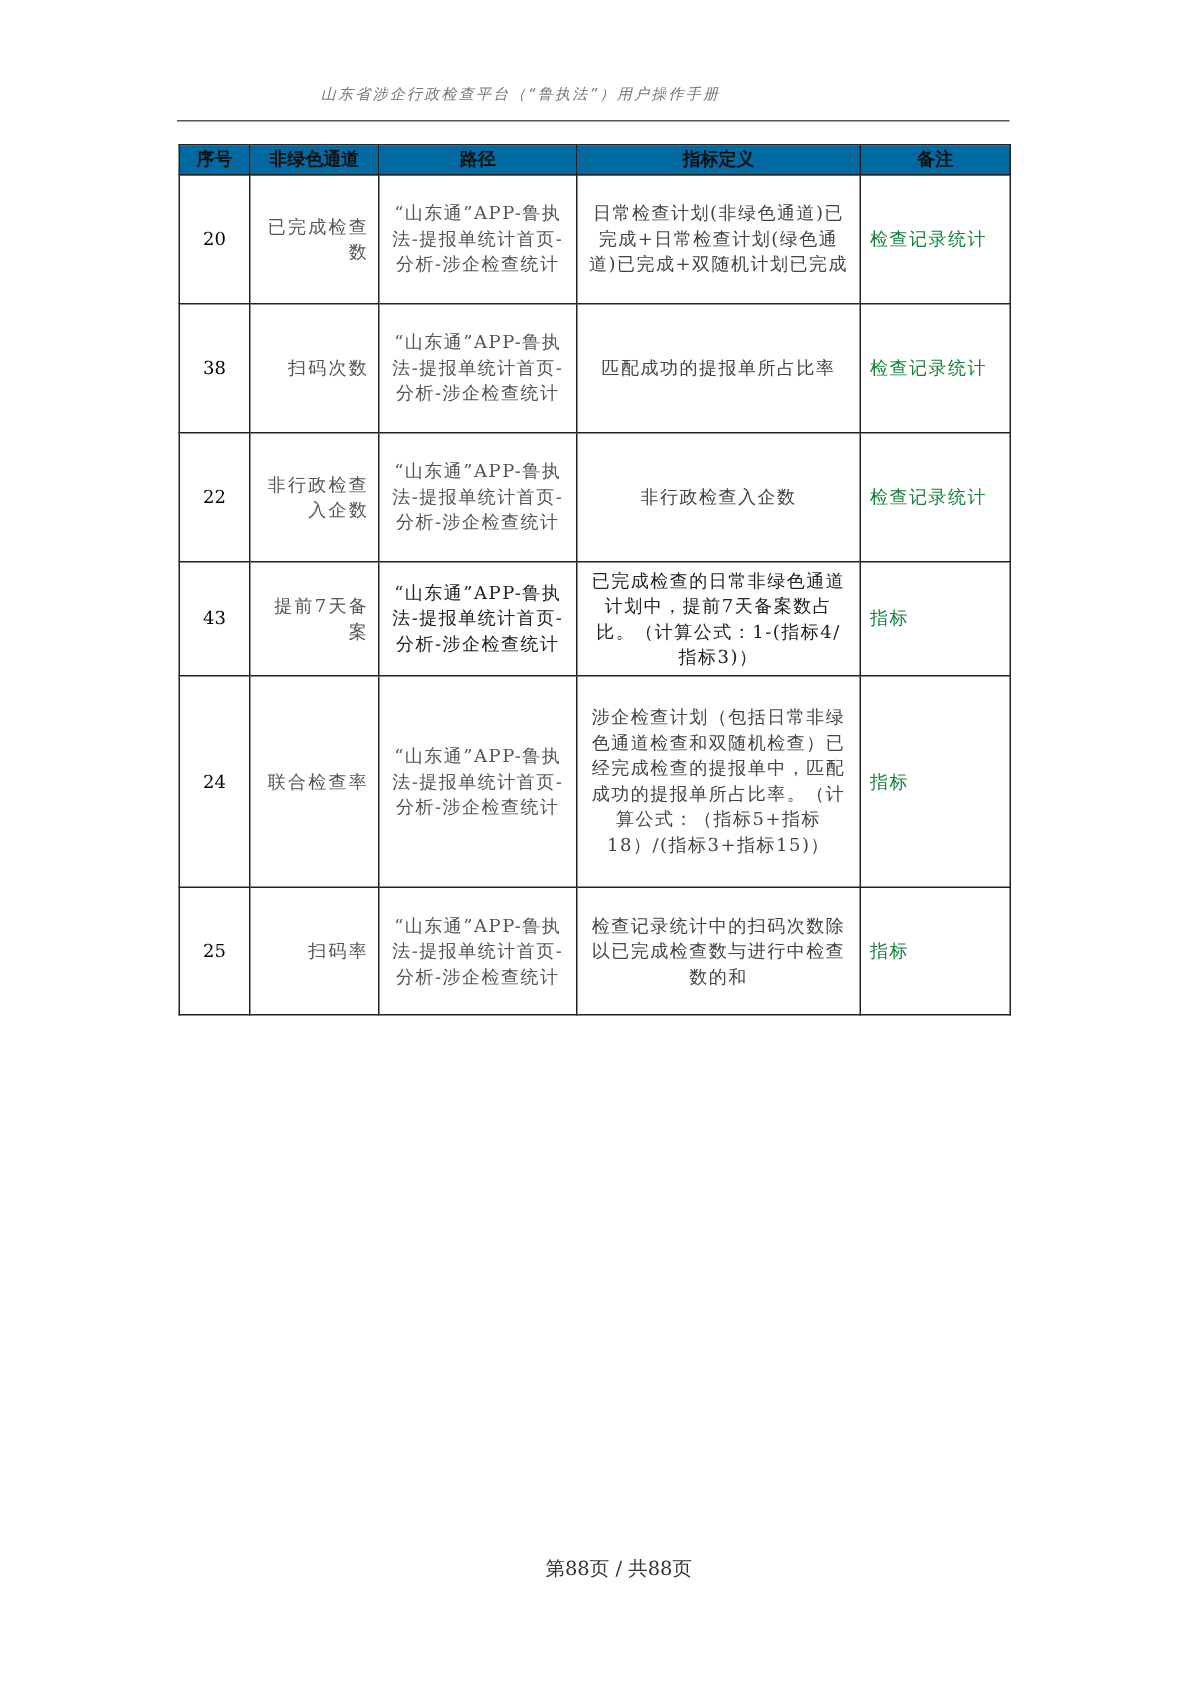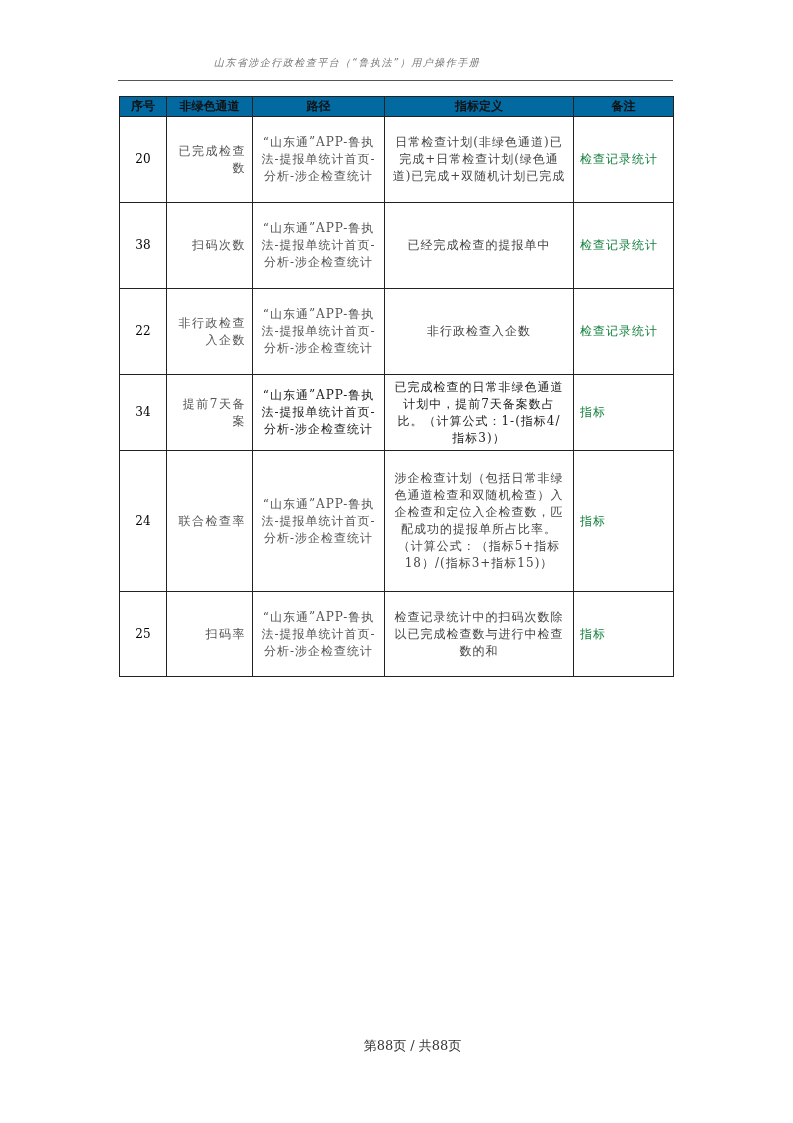--- a/index.html
+++ b/index.html
@@ -47,42 +47,42 @@
       <td class="c-num">20</td>
       <td class="c-name">已完成检查数</td>
       <td class="c-path">“山东通”APP-鲁执法-提报单统计首页-分析-涉企检查统计</td>
       <td class="c-def">日常检查计划(非绿色通道)已完成+日常检查计划(绿色通道)已完成+双随机计划已完成</td>
       <td class="c-note">检查记录统计</td>
     </tr>
     <tr style="height:86px">
       <td class="c-num">38</td>
       <td class="c-name">扫码次数</td>
       <td class="c-path">“山东通”APP-鲁执法-提报单统计首页-分析-涉企检查统计</td>
-      <td class="c-def">已经完成检查的提报单中</td>
+      <td class="c-def">匹配成功的提报单所占比率</td>
       <td class="c-note">检查记录统计</td>
     </tr>
     <tr style="height:86px">
       <td class="c-num">22</td>
       <td class="c-name">非行政检查入企数</td>
       <td class="c-path">“山东通”APP-鲁执法-提报单统计首页-分析-涉企检查统计</td>
       <td class="c-def">非行政检查入企数</td>
       <td class="c-note">检查记录统计</td>
     </tr>
     <tr style="height:76px">
-      <td class="c-num">34</td>
+      <td class="c-num">43</td>
       <td class="c-name">提前7天备案</td>
       <td class="c-path dark">“山东通”APP-鲁执法-提报单统计首页-分析-涉企检查统计</td>
       <td class="c-def dark">已完成检查的日常非绿色通道计划中，提前7天备案数占比。（计算公式：1-(指标4/指标3)）</td>
       <td class="c-note">指标</td>
     </tr>
     <tr style="height:141px">
       <td class="c-num">24</td>
       <td class="c-name">联合检查率</td>
       <td class="c-path">“山东通”APP-鲁执法-提报单统计首页-分析-涉企检查统计</td>
-      <td class="c-def">涉企检查计划（包括日常非绿色通道检查和双随机检查）入企检查和定位入企检查数，匹配成功的提报单所占比率。（计算公式：（指标5+指标18）/(指标3+指标15)）</td>
+      <td class="c-def">涉企检查计划（包括日常非绿色通道检查和双随机检查）已经完成检查的提报单中，匹配成功的提报单所占比率。（计算公式：（指标5+指标18）/(指标3+指标15)）</td>
       <td class="c-note">指标</td>
     </tr>
     <tr style="height:85px">
       <td class="c-num">25</td>
       <td class="c-name">扫码率</td>
       <td class="c-path">“山东通”APP-鲁执法-提报单统计首页-分析-涉企检查统计</td>
       <td class="c-def">检查记录统计中的扫码次数除以已完成检查数与进行中检查数的和</td>
       <td class="c-note">指标</td>
     </tr>
   </tbody>

